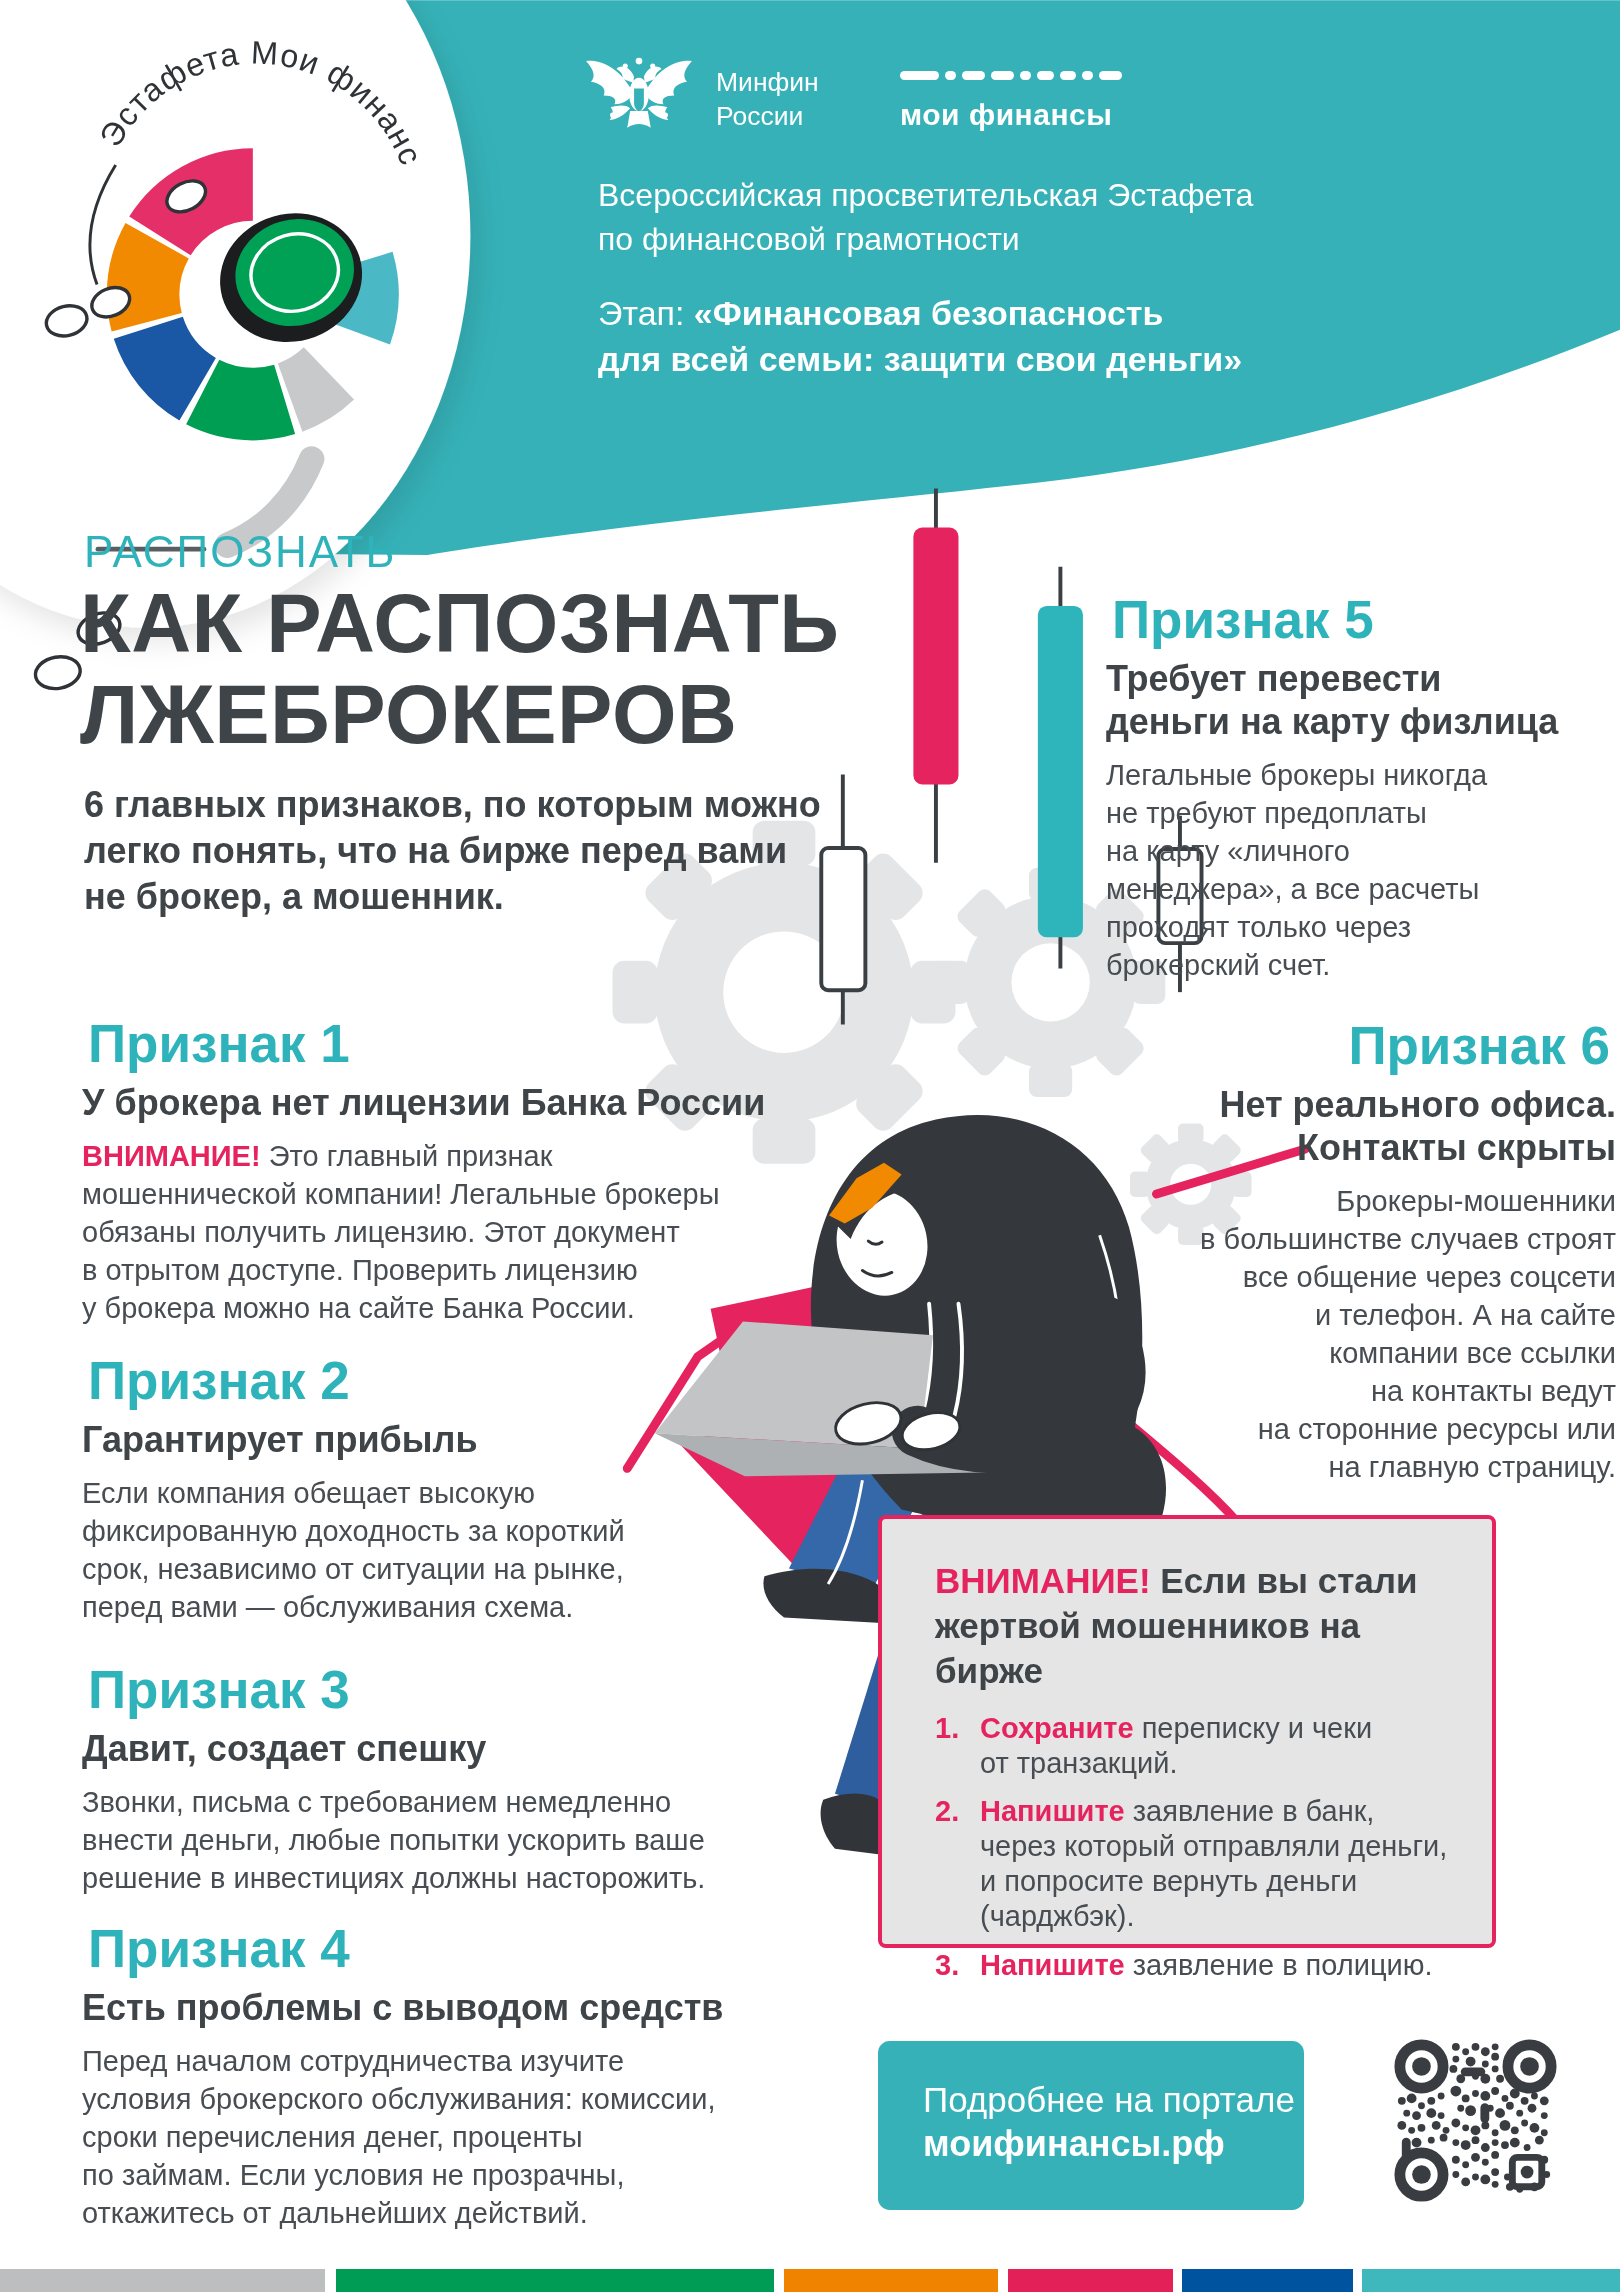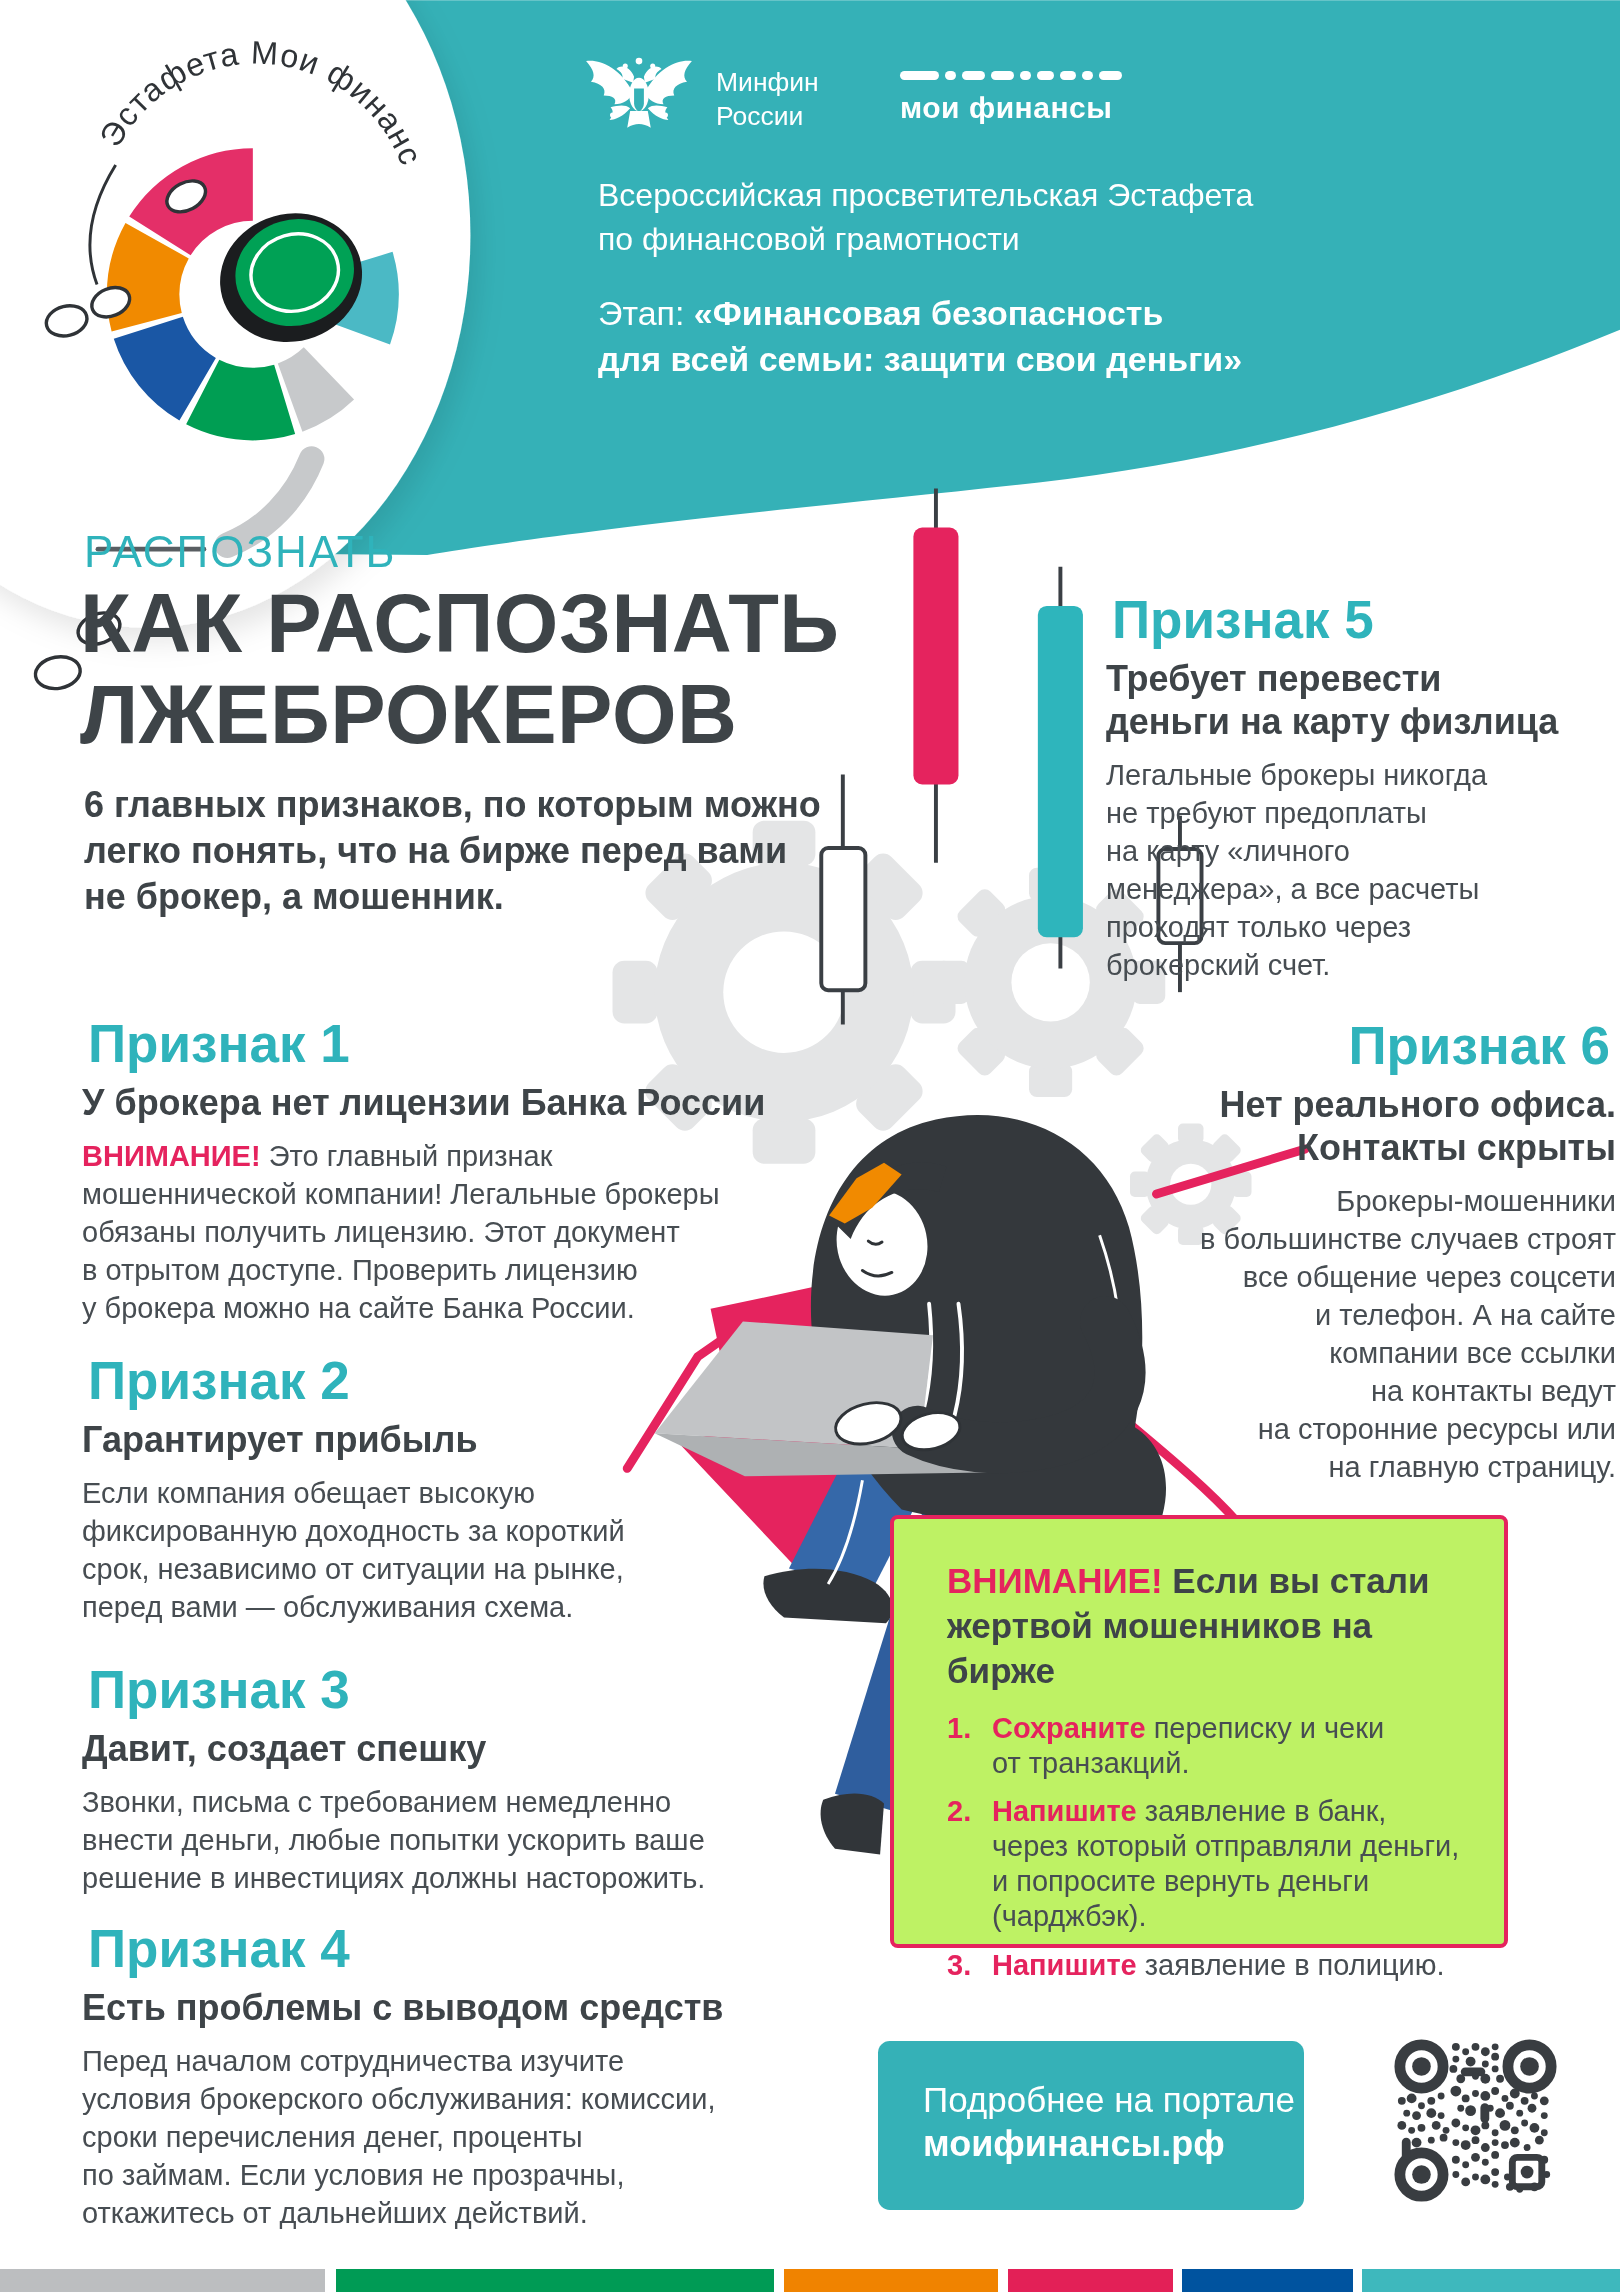--- a/index.html
+++ b/index.html
@@ -5,44 +5,44 @@
   html,body{margin:0;padding:0;background:#fff;}
   .page{position:relative;width:1620px;height:2293px;background:#fff;overflow:hidden;
         font-family:"Liberation Sans","DejaVu Sans",sans-serif;color:var(--title,#3E4448);}
   .abs{position:absolute;}
   .pre{white-space:pre-line;}
   
   .minfin-label{left:716px;top:65px;font-size:26.5px;line-height:34px;color:#fff;font-weight:400;}
   .brand-block{left:900px;top:71px;width:255px;}
   .dash-row{display:flex;gap:5.9px;align-items:center;height:8.8px;}
   .dash-row .d{height:8.8px;border-radius:4.9px;background:#fff;}
-  .brand-label{margin-top:11px;font-size:30px;font-weight:700;color:#fff;letter-spacing:0.5px;}
+  .brand-label{margin-top:18px;font-size:30px;font-weight:700;color:#fff;letter-spacing:0.5px;}
   .program{left:598px;top:173px;font-size:32px;line-height:44px;color:#fff;font-weight:400;}
   .stage{left:598px;top:290px;font-size:34px;line-height:46px;color:#fff;font-weight:400;}
   .stage b{font-weight:700;}
   
   .kicker{left:84px;top:527px;font-size:44px;letter-spacing:2px;color:var(--teal-text,#2FB3BB);font-weight:400;}
   .title{left:80px;top:578px;font-size:83px;line-height:91px;font-weight:800;color:var(--title,#3E4448);letter-spacing:0.5px;}
   .subtitle{left:84px;top:782px;font-size:36px;line-height:46px;font-weight:700;color:var(--title,#3E4448);}
   
   .sign{width:696px;}
   .sign-h{margin:6px;font-size:53px;line-height:59px;font-weight:700;color:var(--teal-text,#2FB3BB);}
   .sign-sub{margin:7.8px 0 0 0;font-size:36px;line-height:43px;font-weight:700;color:var(--title,#3E4448);}
   .sign-body{margin:13.7px 0 0 0;font-size:29px;line-height:38px;color:var(--body,#474D52);}
   .lead{color:var(--pink,#E5235E);font-weight:700;}
   .s1{left:82px;top:1008px;}
   .s2{left:82px;top:1345px;}
   .s3{left:82px;top:1654px;}
   .s4{left:82px;top:1913px;}
   .s5{left:1106px;top:584px;width:510px;}
   .s6{left:1106px;top:1010px;width:510px;text-align:right;}
   
-  .warning{left:878px;top:1515px;width:618px;height:433px;background:#bef264;
+  .warning{left:878px;top:1515px;width:618px;height:433px;background:#e5e5e5;
            border:4.9px solid var(--pink,#E5235E);border-radius:7.8px;box-sizing:border-box;
-           padding:39px 39px 0 53px;margin-left:12px;}
+           padding:39px 39px 0 53px;}
   .warn-head{margin:0;font-size:35px;line-height:45px;font-weight:700;color:var(--title,#3E4448);}
   .warn-list{list-style:none;margin:17.6px 0 0 0;padding:0;}
   .warn-item{display:flex;margin-top:13.7px;font-size:29px;line-height:35px;color:var(--body,#474D52);}
   .warn-item .num{flex:0 0 45px;color:var(--pink,#E5235E);font-weight:700;}
   
   .portal{left:878px;top:2041px;width:426px;height:169px;background:var(--teal,#35B1B7);
           border-radius:11.8px;box-sizing:border-box;padding:37px 0 0 45px;color:#fff;}
   .portal-l1{font-size:35px;line-height:43px;font-weight:400;}
   .portal-l2{font-size:36px;line-height:45px;font-weight:700;}
   .qr{left:1392px;top:2037px;width:167px;height:167px;}

